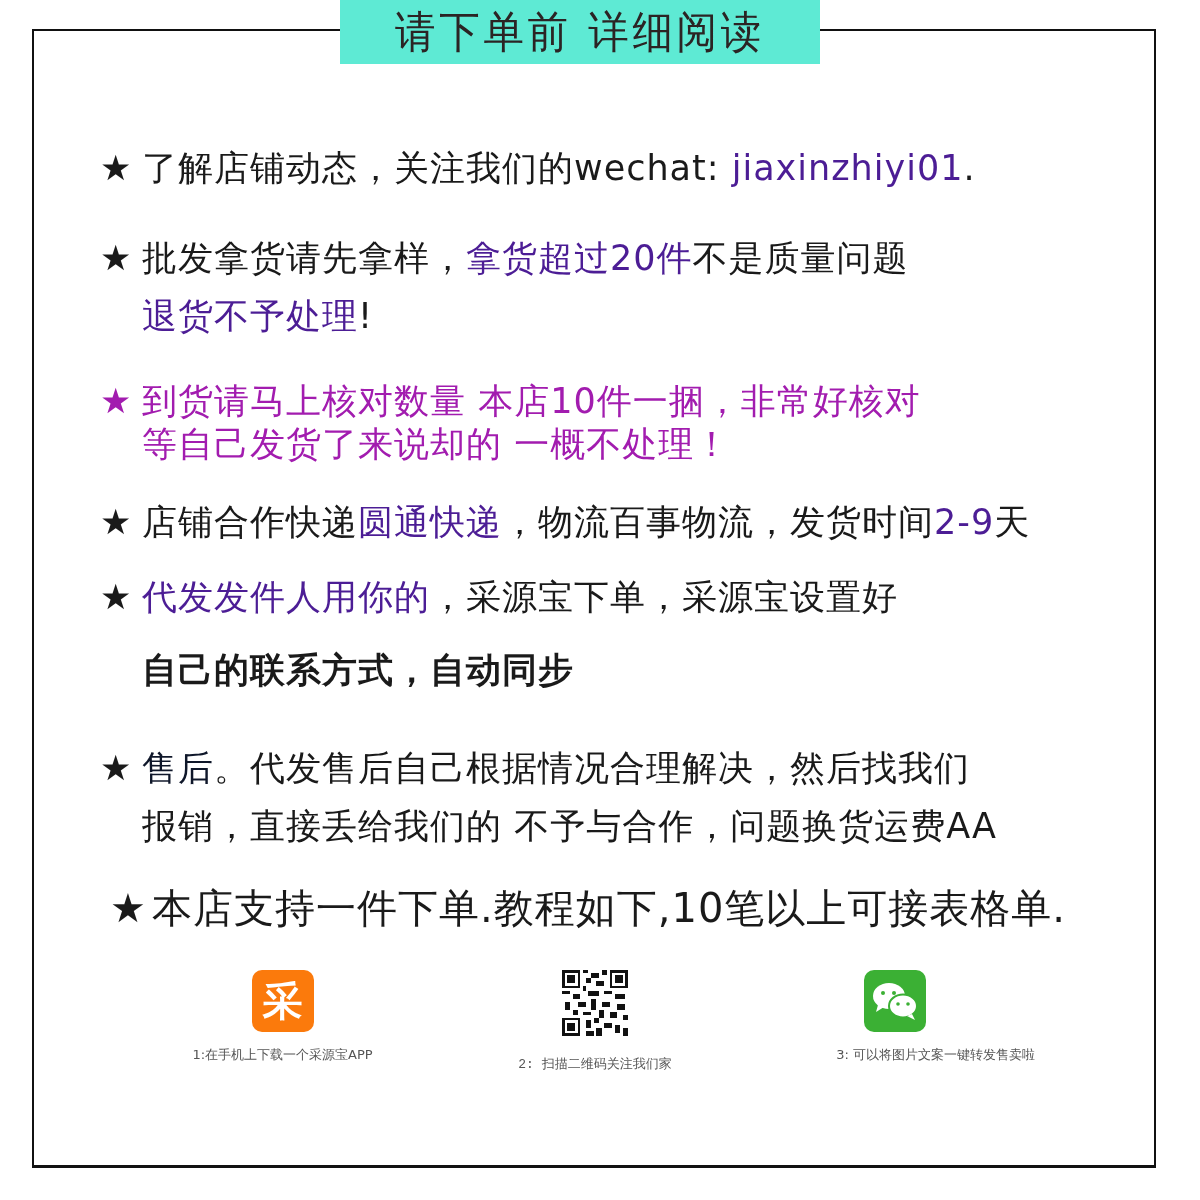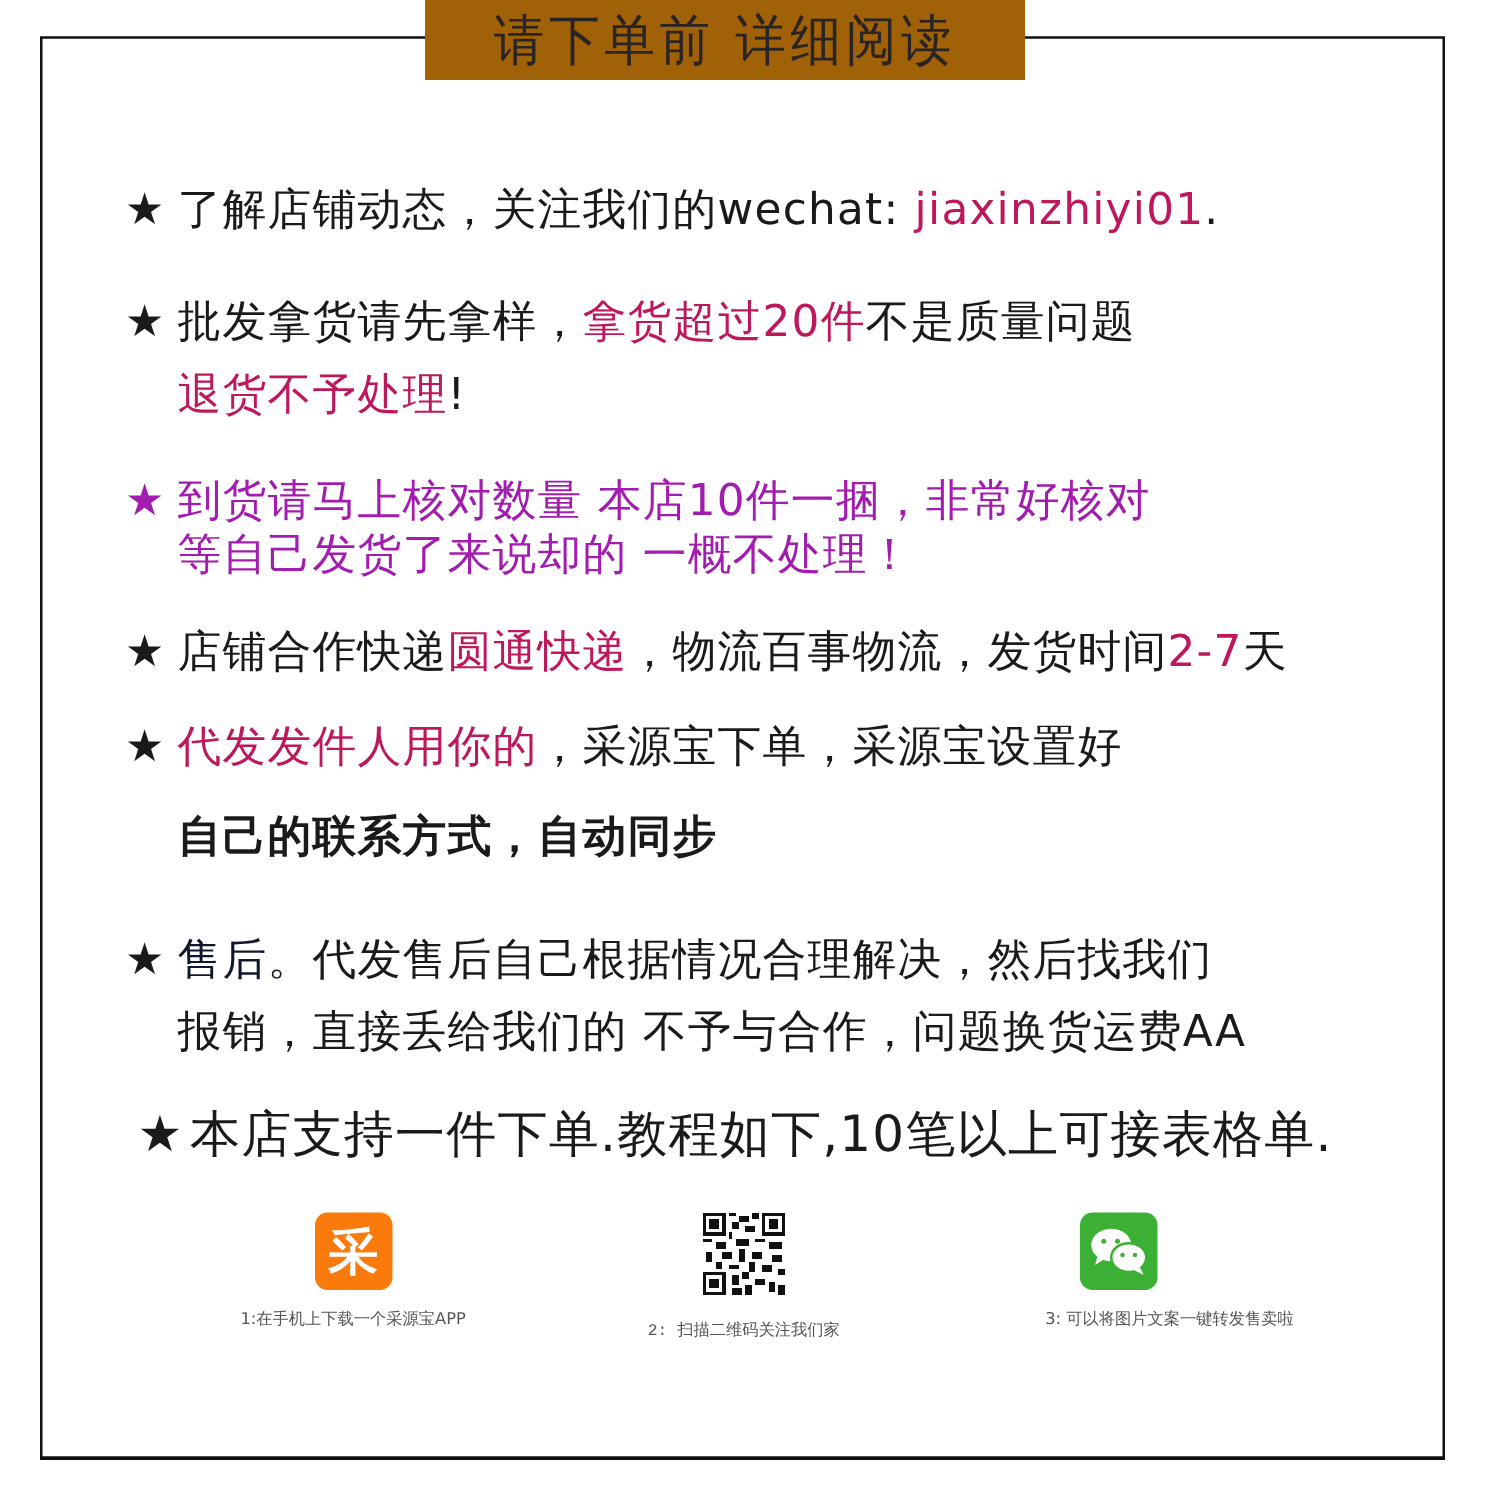--- a/index.html
+++ b/index.html
@@ -1,25 +1,25 @@
 <!DOCTYPE html>
 <html><head>
 <meta charset="utf-8">
 <style>
   html, body { margin:0; padding:0; background:#ffffff; }
   body { width:1200px; height:1200px; position:relative; overflow:hidden;
          font-family:"DejaVu Sans","Liberation Sans",sans-serif; color:#1a1a1a; }
   .frame { position:absolute; left:32px; top:29px; width:1124px; height:1139px;
            border:2px solid #111; border-bottom-width:3px; box-sizing:border-box; }
-  .title-wrap { position:absolute; left:340px; top:0; width:480px; height:64px; background:#a16207;
+  .title-wrap { position:absolute; left:340px; top:0; width:480px; height:64px; background:#5eead4;
                 display:flex; align-items:center; justify-content:center; }
   .title { font-size:44px; letter-spacing:4px; color:#2b2424; font-weight:normal; transform:scaleX(0.92); }
   .line { position:absolute; left:100px; font-size:35px; line-height:48px; white-space:nowrap; letter-spacing:1px; }
   .line .indent { display:inline-block; width:42px; }
-  .red { color:#be185d; }
+  .red { color:#4c1d95; }
   .pink { color:#a21caf; }
   .dark-red { color:#0f172a; }
   .star { display:inline-block; width:42px; text-align:left; }
   .small-line { font-size:40px; }
   .steps { position:absolute; top:970px; left:0; width:1200px; }
   .step { position:absolute; text-align:center; }
   .step .lbl { font-size:13px; color:#555; margin-top:14px; white-space:nowrap; }
   .icon-box { width:62px; height:62px; border-radius:10px; margin:0 auto; display:flex; align-items:center; justify-content:center; }
   .cai { background:#fb7a0c; color:#fff; font-size:40px; font-weight:bold; }
   .wechat { background:#3bb034; }
@@ -45,21 +45,21 @@
 </div>
 
 <div class="line pink" style="top:377px;">
   <span class="star">★</span><span>到货请马上核对数量 本店10件一捆，非常好核对</span>
 </div>
 <div class="line pink" style="top:420px;">
   <span class="indent"></span><span>等自己发货了来说却的 一概不处理！</span>
 </div>
 
 <div class="line" style="top:498px;">
-  <span class="star">★</span><span>店铺合作快递</span><span class="red">圆通快递</span><span>，物流百事物流，发货时间</span><span class="red">2-7</span><span>天</span>
+  <span class="star">★</span><span>店铺合作快递</span><span class="red">圆通快递</span><span>，物流百事物流，发货时间</span><span class="red">2-9</span><span>天</span>
 </div>
 
 <div class="line" style="top:574px;font-family:Liberation Serif, serif;">
   <span class="star">★</span><span class="red">代发发件人用你的</span><span>，采源宝下单，采源宝设置好</span>
 </div>
 <div class="line" style="top:646px;font-weight:bold;">
   <span class="indent"></span><span>自己的联系方式，自动同步</span>
 </div>
 
 <div class="line" style="top:744px;">

